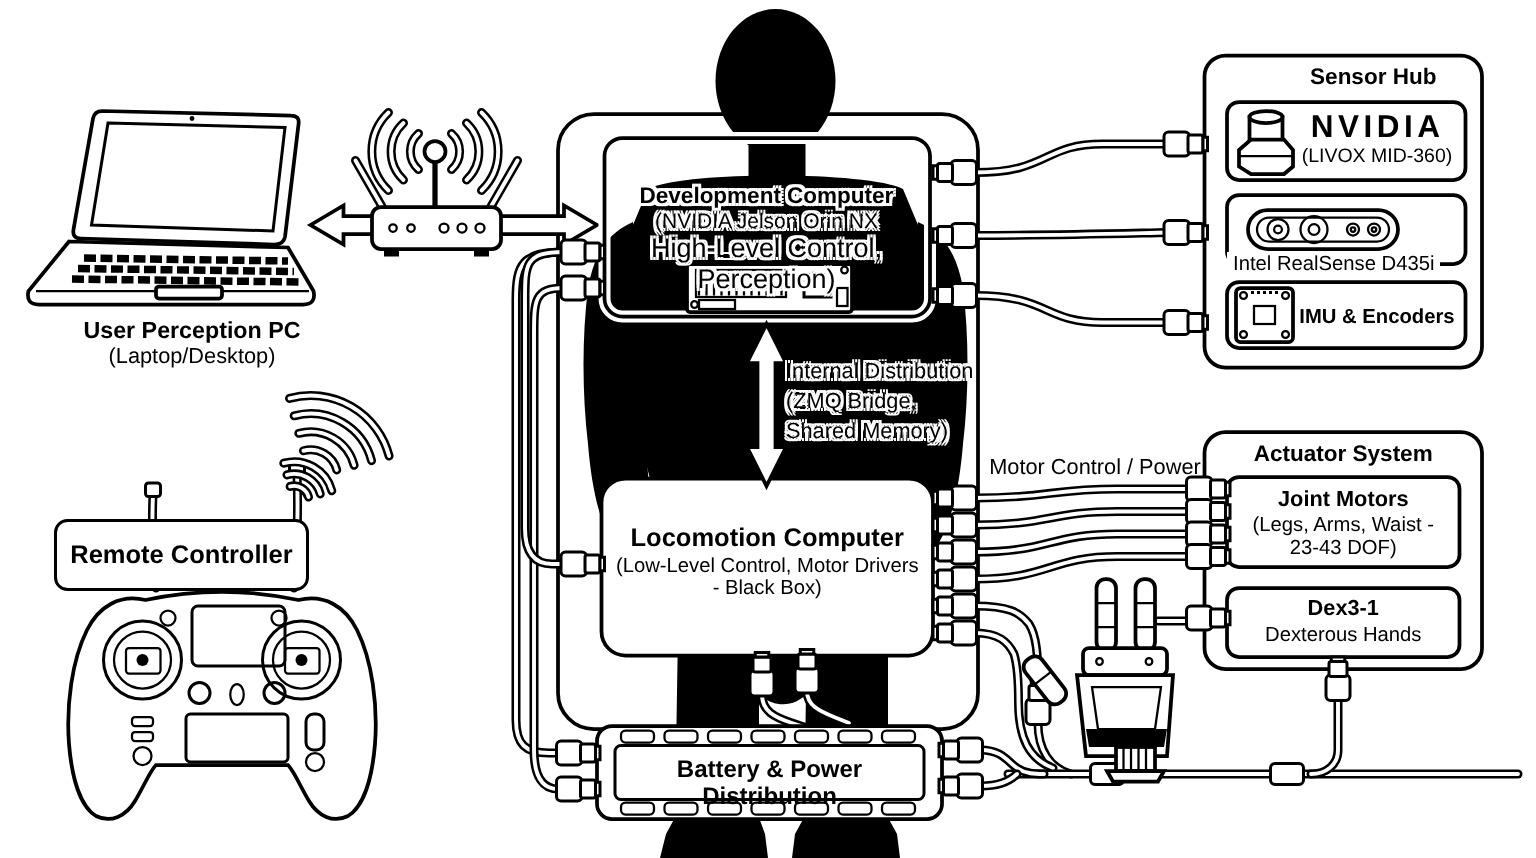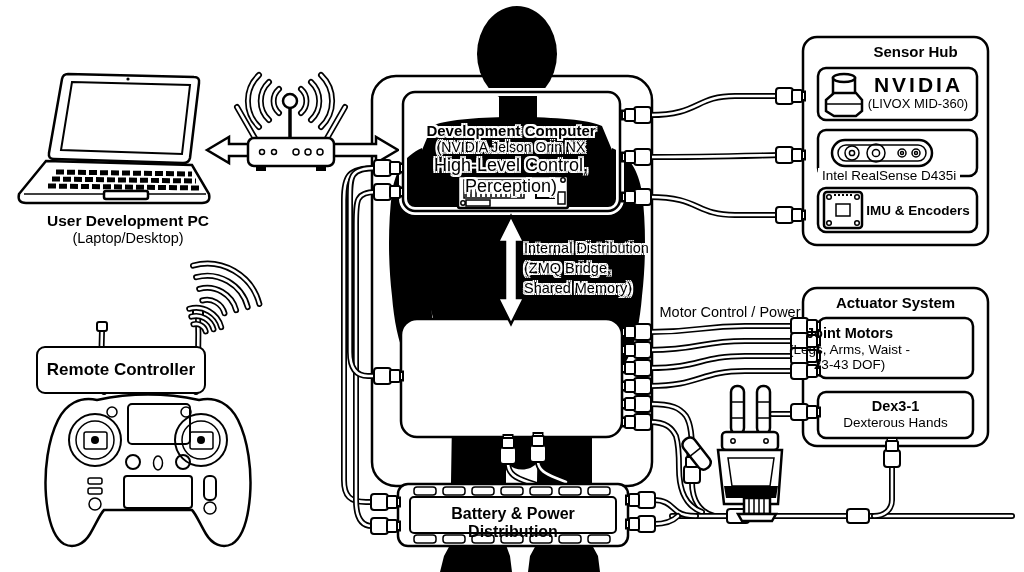--- a/index.html
+++ b/index.html
@@ -370,46 +370,51 @@
   <div style="font-size:14px;">(NVIDIA Jelson Orin NX</div>
   <div style="font-size:18px;">High-Level Control, Perception)</div>
 </div>
 
 <div class="lbl halo" style="left:524px;top:238px;width:175px;font-size:14.5px;line-height:20px;">
   <div>Internal Distribution</div>
   <div>(ZMQ Bridge,</div>
   <div>Shared Memory)</div>
 </div>
 
+<div class="lbl ctr" style="left:401px;top:349px;width:221px;">
+  <div class="b" style="font-size:17px;">Locomotion Computer</div>
+  <div style="font-size:13.5px;">(Low-Level Control, Motor Drivers</div>
+  <div style="font-size:13.5px;">- Black Box)</div>
+</div>
 
 <div class="lbl ctr b" style="left:410px;top:497px;width:206px;height:52px;display:flex;align-items:center;justify-content:center;font-size:16px;">Battery &amp; Power Distribution</div>
 
 <div class="lbl ctr" style="left:650px;top:304px;width:160px;font-size:14.5px;">Motor Control / Power</div>
 
 <div class="lbl ctr b" style="left:803px;top:43px;width:185px;font-size:15px;padding-left:20px;">Sensor Hub</div>
 <div class="lbl ctr livox-logo" style="left:862px;top:73px;width:113px;">NVIDIA</div>
 <div class="lbl ctr" style="left:856px;top:97px;width:124px;font-size:13px;">(LIVOX MID-360)</div>
 <div class="rs-wrap">
       <span>Intel RealSense D435i</span>
     </div>
 <div class="lbl ctr b" style="left:862px;top:203px;width:112px;font-size:13.5px;">IMU &amp; Encoders</div>
 
 <div class="lbl ctr b" style="left:803px;top:294px;width:185px;font-size:15px;">Actuator System</div>
-<div class="lbl ctr" style="left:772px;top:325px;width:155px;">
+<div class="lbl ctr" style="left:818px;top:325px;width:155px;">
   <div class="b" style="font-size:14.5px;">Joint Motors</div>
   <div style="font-size:13.5px;">(Legs, Arms, Waist -</div>
   <div style="font-size:13.5px;">23-43 DOF)</div>
 </div>
 <div class="lbl ctr" style="left:818px;top:398px;width:155px;">
   <div class="b" style="font-size:14.5px;">Dex3-1</div>
   <div style="font-size:13.5px;">Dexterous Hands</div>
 </div>
 
 <div class="lbl ctr" style="left:18px;top:212px;width:220px;">
-  <div class="b" style="font-size:15.5px;">User Development PC</div>
+  <div class="b" style="font-size:15.5px;">User Perception PC</div>
   <div style="font-size:14.5px;">(Laptop/Desktop)</div>
 </div>
 
 <div class="remote-label">
   <span>Remote Controller</span>
 </div>
 
 </div>
 
 </body></html>

